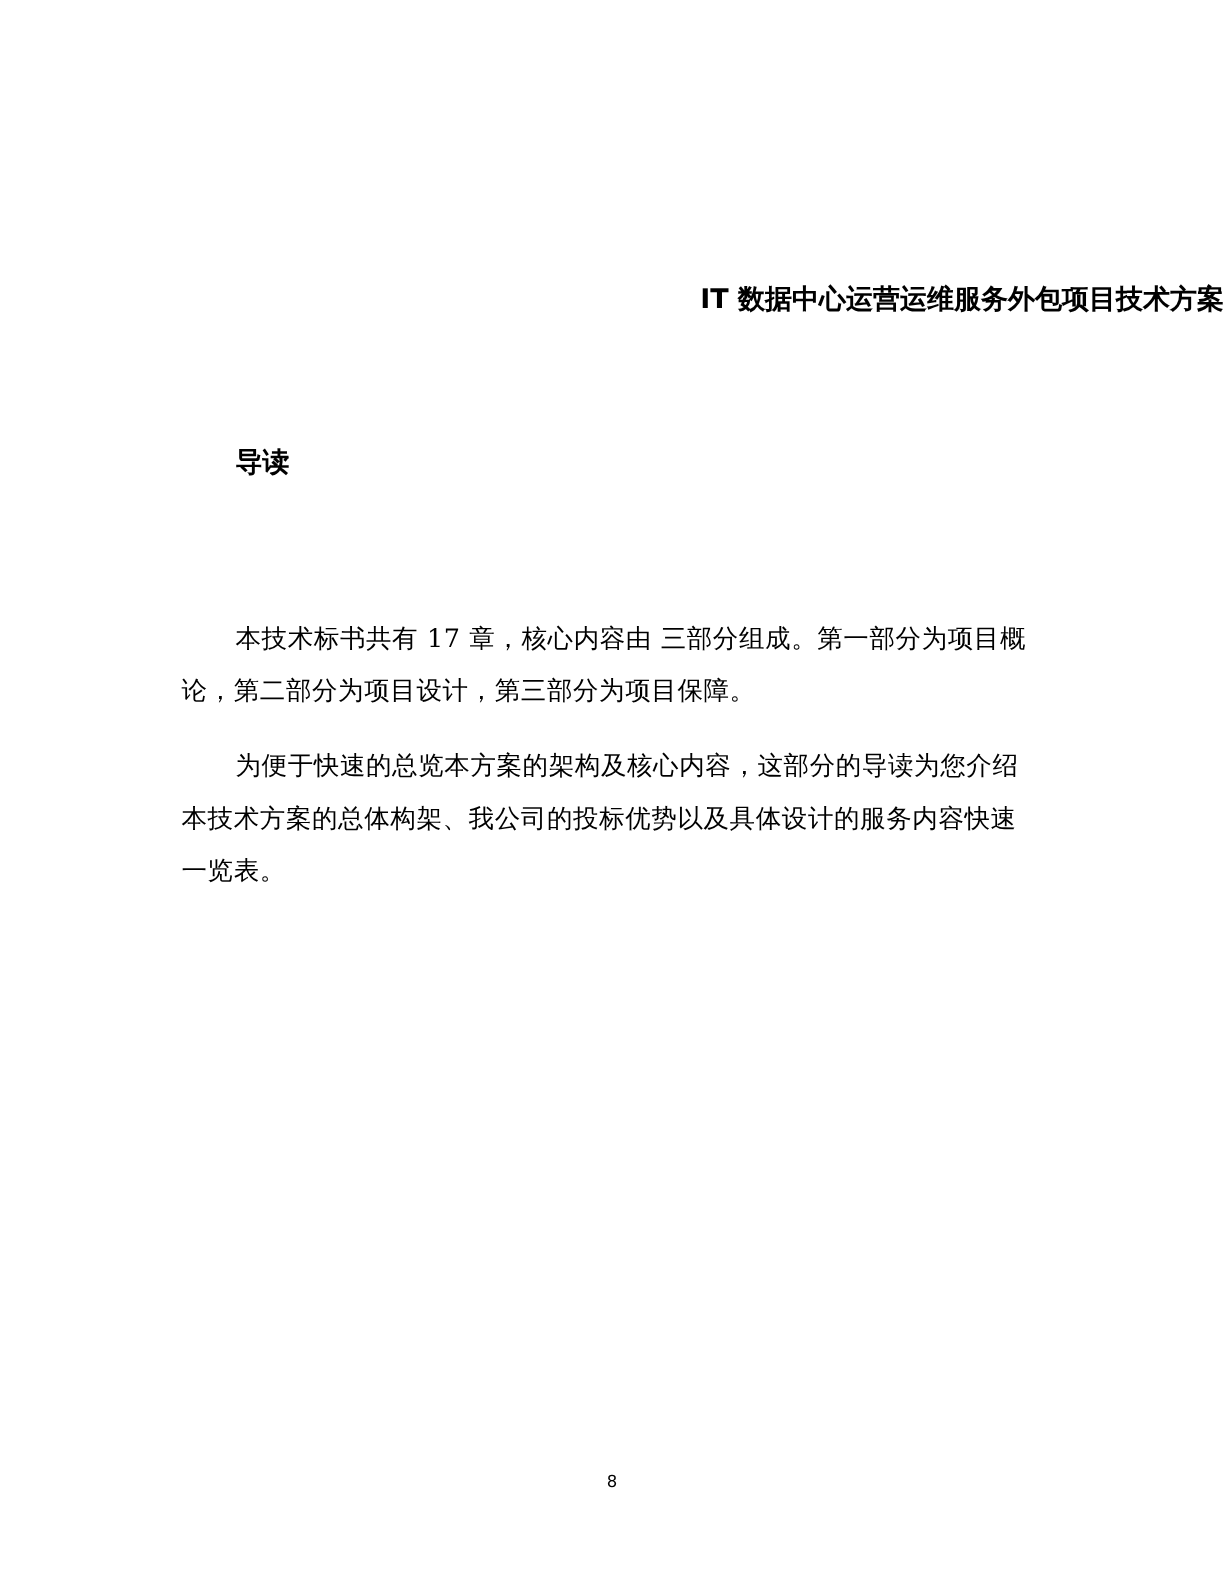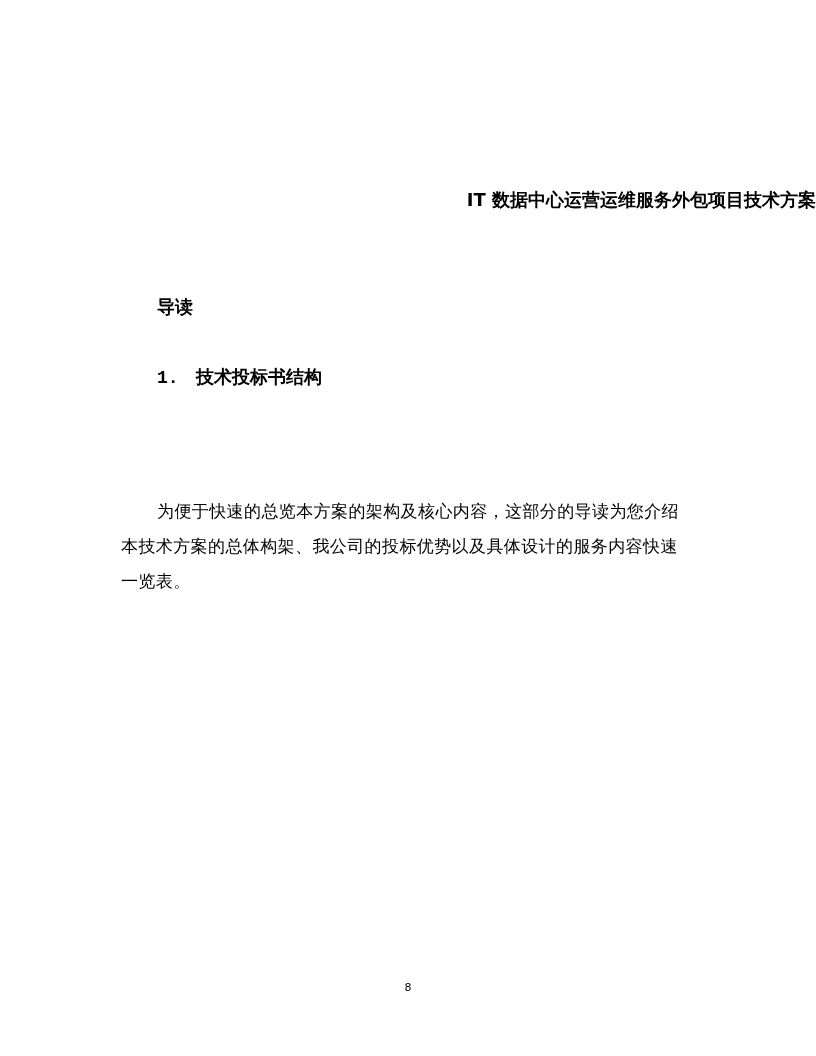--- a/index.html
+++ b/index.html
@@ -1,40 +1,38 @@
 <!DOCTYPE html>
 <html><head>
 <meta charset="utf-8">
 <style>
   html, body { margin: 0; padding: 0; background: #ffffff; }
   body { width: 816px; height: 1056px; position: relative; overflow: hidden;
          font-family: "DejaVu Serif", "Liberation Serif", serif; color: #000; }
   .page { position: absolute; left: 0; top: 0; width: 816px; height: 1056px; background: #fff; }
   .doc-title { position: absolute; left: 0; width: 816px; top: 186px; text-align: right;
                font-family: "DejaVu Sans", "Liberation Sans", sans-serif; font-weight: bold; font-size: 18px; line-height: 28px; }
-  .heading { position: absolute; left: 157px; font-family: Liberation Mono, monospace;
+  .heading { position: absolute; left: 157px; font-family: Liberation Serif, serif;
              font-weight: bold; font-size: 18px; line-height: 28px; }
   .h-guide { top: 294px; }
   .h-section { top: 364px; }
   .h-section .num { display: inline-block; width: 39px; }
   .para { position: absolute; left: 121px; width: 570px; font-size: 17px; line-height: 35px;
           text-indent: 36px; letter-spacing: 0.4px; margin: 0; }
   .p1 { top: 409px; }
   .p2 { top: 494px; }
   .page-number { position: absolute; left: 0; width: 816px; top: 980px; text-align: center;
                  font-size: 11px; line-height: 16px; font-family: "DejaVu Sans", "Liberation Sans", sans-serif; }
 </style>
 </head>
 <body>
 
 <div class="page">
   <div class="doc-title">IT 数据中心运营运维服务外包项目技术方案</div>
 
   <div class="heading h-guide">导读</div>
 
-  <div class="heading h-section">
-    <span class="num">1.</span><span>技术投标书结构</span>
-  </div>
 
+  <p class="para p1">本技术标书共有 17 章，核心内容由 三部分组成。第一部分为项目概论，第二部分为项目设计，第三部分为项目保障。</p>
   <p class="para p2">为便于快速的总览本方案的架构及核心内容，这部分的导读为您介绍本技术方案的总体构架、我公司的投标优势以及具体设计的服务内容快速一览表。</p>
 
   <div class="page-number">8</div>
 </div>
 
 </body></html>

